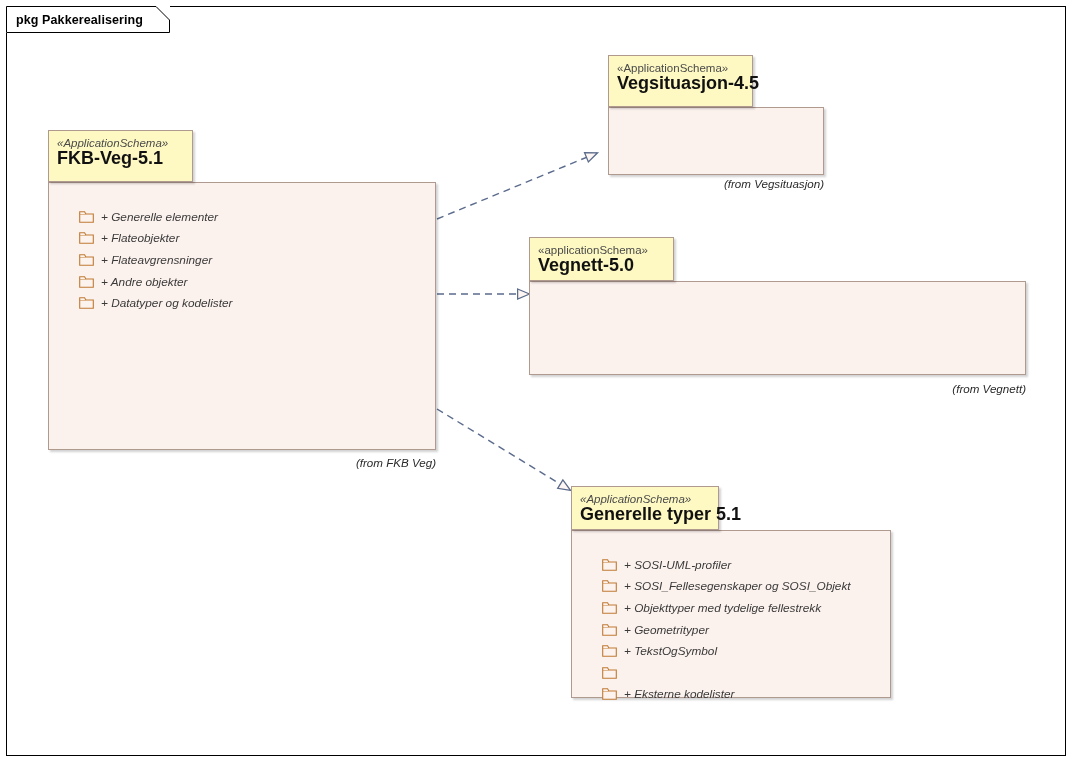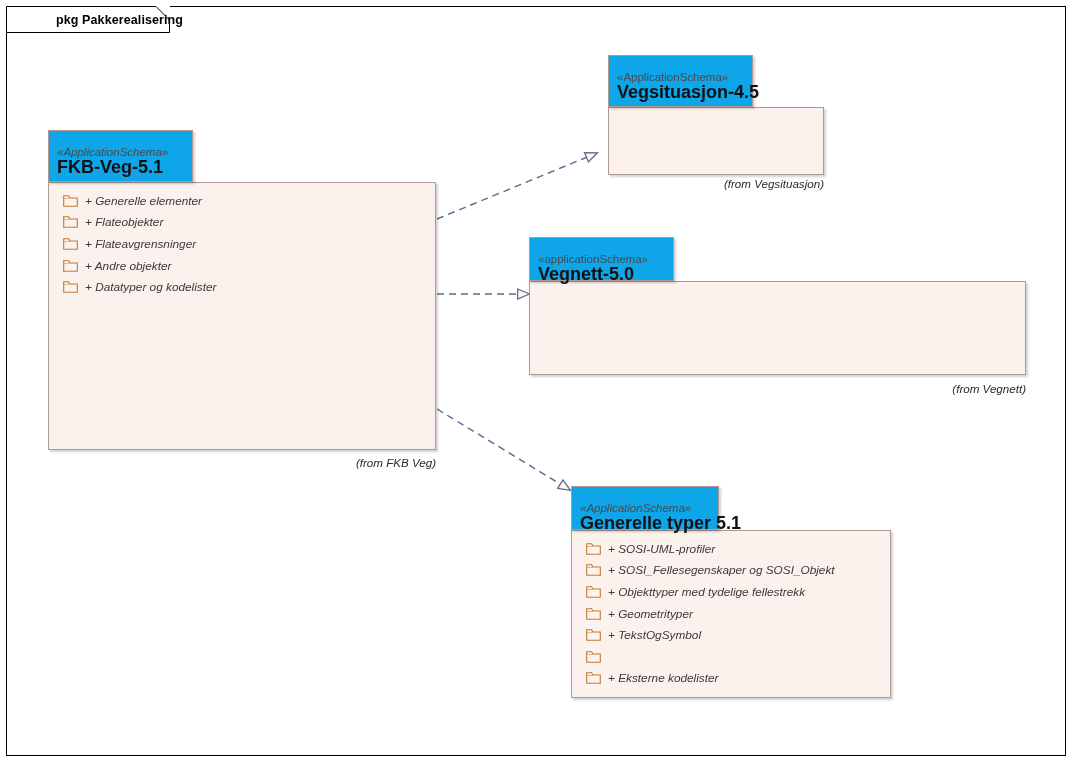--- a/index.html
+++ b/index.html
@@ -24,31 +24,31 @@
     background:#ffffff;
     display:flex;align-items:center;
     padding:0 26px 0 10px;
     font-size:12.5px;font-weight:bold;color:#000;
     letter-spacing:.1px;
     z-index:5;
   }
   .frame-tab .tab-shape{
     position:absolute;left:0;top:0;width:100%;height:100%;
   }
-  .frame-tab .tab-label{position:relative;z-index:2;white-space:nowrap;margin-left:40px;}
+  .frame-tab .tab-label{position:relative;z-index:2;white-space:nowrap;}
 
   
   .pkg{position:absolute;}
   .pkg .hdr{
     position:absolute;left:0;top:0;
     box-sizing:border-box;
-    background:#0ea5e9;
+    background:#fef9c3;
     border:1px solid #b09a90;
     box-shadow:2px 2px 2px rgba(0,0,0,.18);
-    padding:14px 8px 4px 8px;
+    padding:5px 8px 4px 8px;
     z-index:3;
   }
   .pkg .body{
     position:absolute;left:0;
     box-sizing:border-box;
     background:#fbf1ed;
     border:1px solid #b09a90;
     box-shadow:2px 2px 2px rgba(0,0,0,.18);
     z-index:2;
   }
@@ -57,21 +57,21 @@
   }
   .stereo.ital{font-style:italic;}
   .pkgname{
     font-size:18px;font-weight:bold;color:#111;line-height:16px;
     white-space:nowrap;
   }
 
   
   .items{
     position:absolute;left:0;top:0;width:100%;
-    padding:7px 0 0 4px;margin:0;list-style:none;
+    padding:7px 0 0 4px;margin:16px;list-style:none;
   }
   .item{
     display:flex;align-items:center;
     height:21.6px;
     padding-left:10px;
     font-size:11.8px;font-style:italic;color:#3a3a3a;
     white-space:nowrap;
   }
   .item .txt{margin-left:7px;}
   .folder{flex:0 0 auto;width:15px;height:12px;display:block;}

